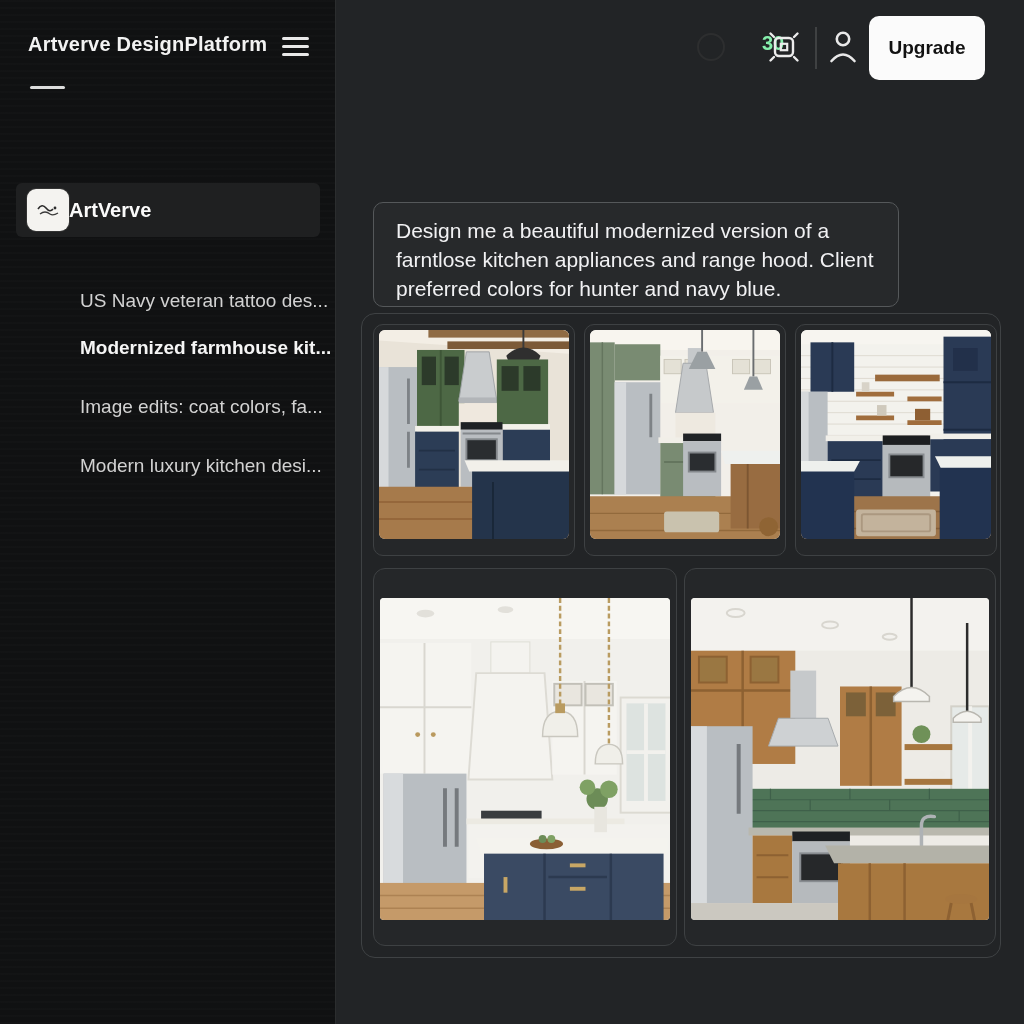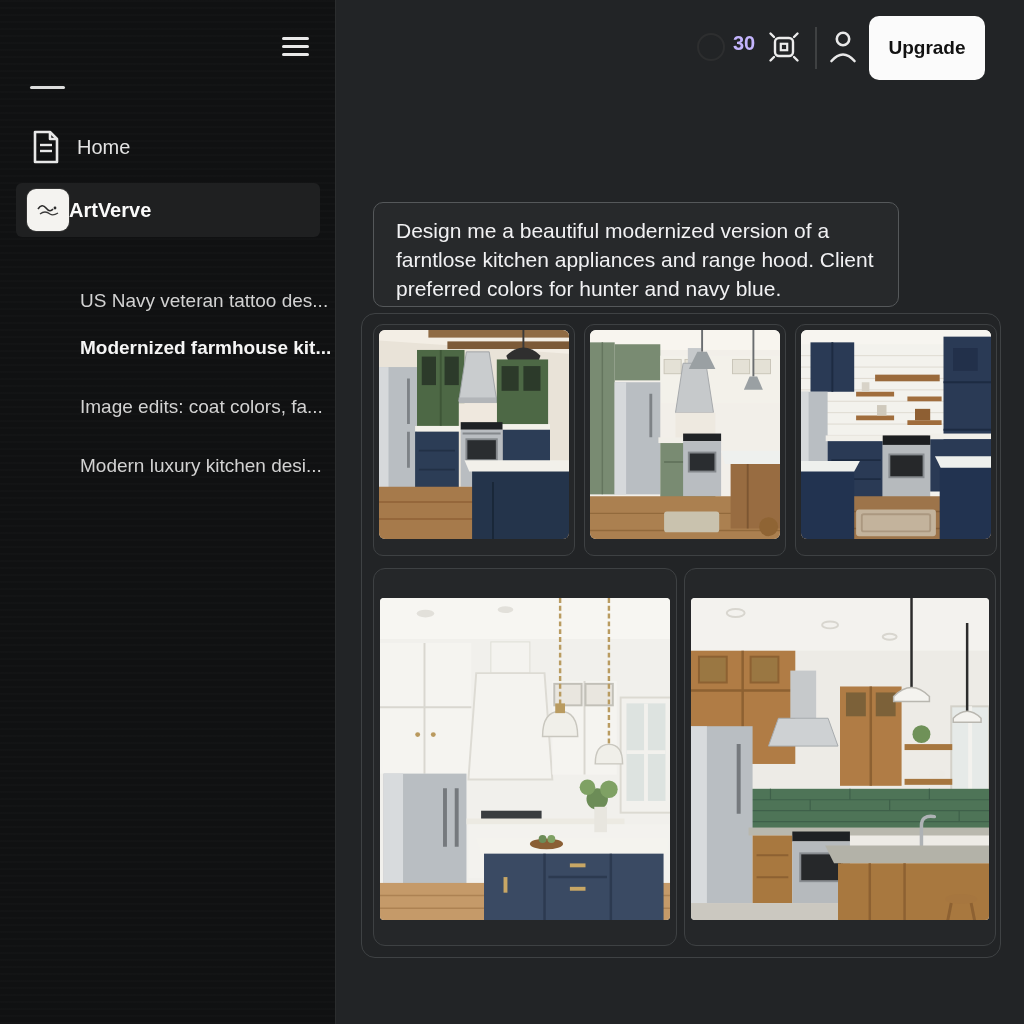--- a/index.html
+++ b/index.html
@@ -25,21 +25,21 @@
 
   .sb-history { position:absolute; left:0; top:276px; width:336px; }
   .hist-item { position:absolute; left:80px; width:250px; height:26px; font-size:19px; color:#d2d2d2; white-space:nowrap; overflow:hidden; cursor:pointer; }
   .hist-item.h0 { top:14px; }
   .hist-item.h1 { top:61px; font-weight:bold; color:#f5f5f5; }
   .hist-item.h2 { top:120px; }
   .hist-item.h3 { top:179px; }
 
   
   .hdr-dim-circle { position:absolute; left:697px; top:33px; width:28px; height:28px; border:2px solid #2d2e2f; border-radius:50%; }
-  .hdr-credits { position:absolute; left:733px; top:32px; font-size:20px; font-weight:bold; color:#c4b5fd;text-align:right; }
+  .hdr-credits { position:absolute; left:762px; top:32px; font-size:20px; font-weight:bold; color:#86efac;text-align:right; }
   .hdr-crop { position:absolute; left:767px; top:30px; width:34px; height:34px; cursor:pointer; }
   .hdr-divider { position:absolute; left:815px; top:27px; width:2px; height:42px; background:#3f4142; }
   .hdr-person { position:absolute; left:829px; top:29px; width:28px; height:34px; cursor:pointer; }
   .btn-upgrade { position:absolute; left:869px; top:16px; width:116px; height:64px; background:#fbfbfb; border:none; border-radius:10px;
     font-family:"Liberation Sans", sans-serif; font-size:19px; font-weight:bold; color:#121212; cursor:pointer; }
 
   
   .prompt-card { position:absolute; left:373px; top:202px; width:526px; height:105px; background:#27292b;
     border:1.5px solid #55585a; border-radius:10px; padding:13px 20px 0 22px; }
   .prompt-text { font-size:21px; line-height:29px; color:#f1f1f3; max-width:575px; }
@@ -55,36 +55,28 @@
   .card .img-frame { position:absolute; inset:5px 5px 16px 5px; border-radius:6px; overflow:hidden; cursor:pointer; background:#0d0d0d; }
   .card.b0 .img-frame, .card.b1 .img-frame { inset:29px 6px 25px 6px; border-radius:4px; }
   .img-frame svg { width:100%; height:100%; display:block; }
 </style>
 </head>
 <body>
 
 <div class="screen">
 
   <div class="sidebar">
+    <div class="sb-title">Artverve DesignPlatform</div>
     <div class="hamburger">
       <span></span>
       <span></span>
       <span></span>
     </div>
     <div class="sb-dash"></div>
 
-    <div class="sb-home">
-      <svg width="30" height="34" viewBox="0 0 30 34">
-        <path d="M4 2 h15 l7 7 v23 h-22 z" fill="none" stroke="#e8e8e8" stroke-width="2.6" stroke-linejoin="round"></path>
-        <path d="M19 2 v7 h7" fill="none" stroke="#e8e8e8" stroke-width="2.6" stroke-linejoin="round"></path>
-        <line x1="9" y1="15" x2="21" y2="15" stroke="#e8e8e8" stroke-width="2.4"></line>
-        <line x1="9" y1="21" x2="21" y2="21" stroke="#e8e8e8" stroke-width="2.4"></line>
-      </svg>
-      <span class="sb-home-label">Home</span>
-    </div>
 
     <div class="sb-workspace">
       <div class="ws-thumb">
         <svg width="30" height="30" viewBox="0 0 30 30">
           <path d="M5 14 q4 -6 8 -1 t7 1" fill="none" stroke="#2b2b2b" stroke-width="1.6"></path>
           <path d="M7 19 q5 -4 10 0 q3 2 8 -1" fill="none" stroke="#3a3a3a" stroke-width="1.3"></path>
           <circle cx="22" cy="13" r="1.4" fill="#2b2b2b"></circle>
         </svg>
       </div>
       <span class="sb-workspace-label">ArtVerve</span>

